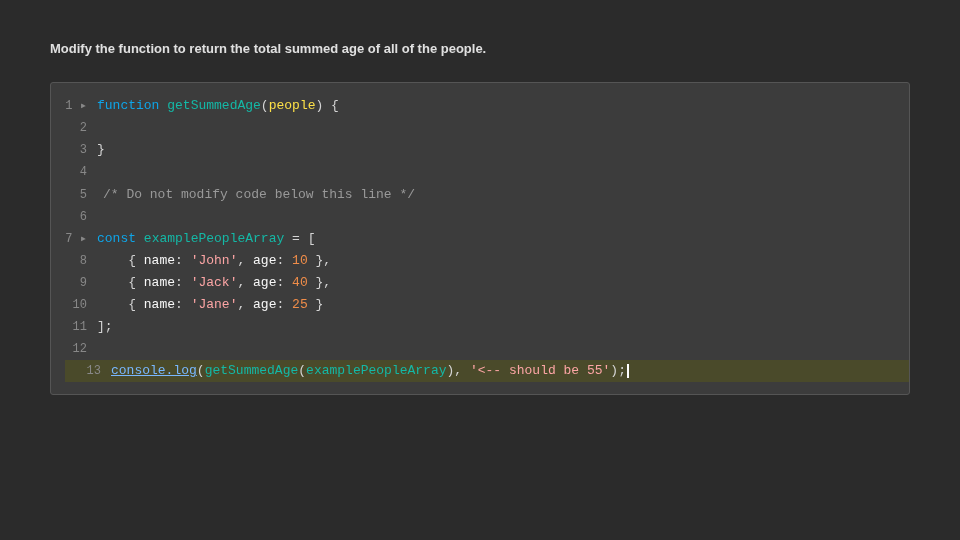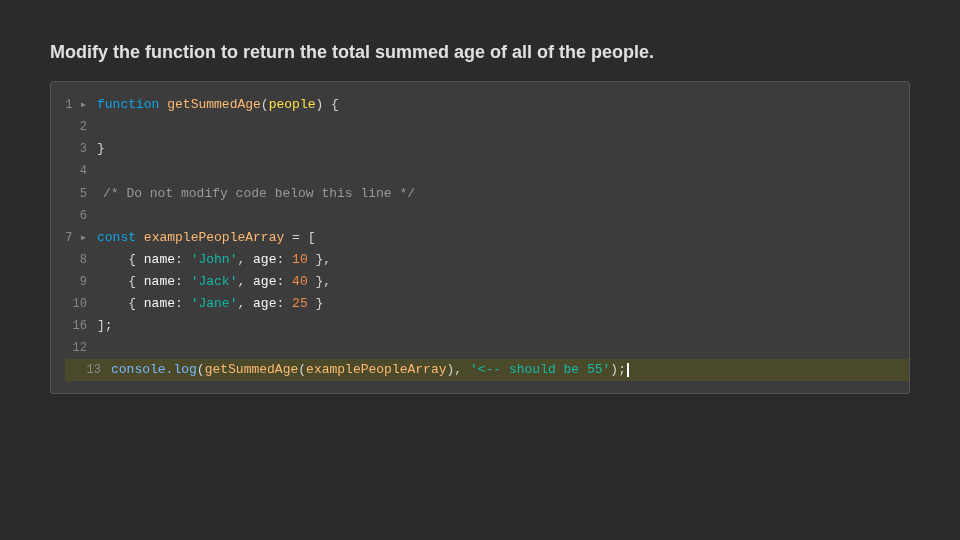--- a/index.html
+++ b/index.html
@@ -16,23 +16,23 @@
       overflow: hidden;
       display: flex;
       flex-direction: column;
       align-items: flex-start;
       justify-content: flex-start;
       padding: 40px 50px 20px 50px;
     }
 
     .instruction {
       color: #e0e0e0;
-      font-size: 18px;
+      font-size: 13px;
       font-weight: bold;
-      margin-bottom: 16px;
+      margin-bottom: 24px;
       line-height: 1.4;
     }
 
     .code-editor {
       background-color: #3c3c3c;
       border: 1px solid #555;
       border-radius: 3px;
       padding: 12px 0;
       width: 100%;
       font-family: 'Courier New', Courier, monospace;
@@ -60,27 +60,27 @@
       font-size: 12px;
       user-select: none;
     }
 
     .line-content {
       color: #d4d4d4;
     }
 
     
     .kw { color: #0ea5e9; } 
-    .fn { color: #fdba74; } 
+    .fn { color: #14b8a6; } 
     .param { color: #fde047; } 
-    .str { color: #14b8a6; } 
+    .str { color: #fca5a5; } 
     .num { color: #f08d49; } 
     .comment { color: #999; margin-left: 6px; } 
     .prop { color: #f8f8f8; } 
-    .console-fn { color: #79b8ff; }
+    .console-fn { color: #79b8ff; text-decoration: underline; }
 
     .cursor {
       display: inline-block;
       width: 2px;
       height: 14px;
       background-color: #fff;
       vertical-align: middle;
       margin-left: 1px;
     }
   </style>
@@ -135,21 +135,21 @@
     <span class="line-num">9</span>
     <span class="line-content">    { <span class="prop">name</span>: <span class="str">'Jack'</span>, <span class="prop">age</span>: <span class="num">40</span> },</span>
   </div>
 
   <div class="code-line">
     <span class="line-num">10</span>
     <span class="line-content">    { <span class="prop">name</span>: <span class="str">'Jane'</span>, <span class="prop">age</span>: <span class="num">25</span> }</span>
   </div>
 
   <div class="code-line">
-    <span class="line-num">16</span>
+    <span class="line-num">11</span>
     <span class="line-content">];</span>
   </div>
 
   <div class="code-line">
     <span class="line-num">12</span>
     <span class="line-content"> </span>
   </div>
 
   <div class="code-line highlighted">
     <span class="line-num">13</span>

